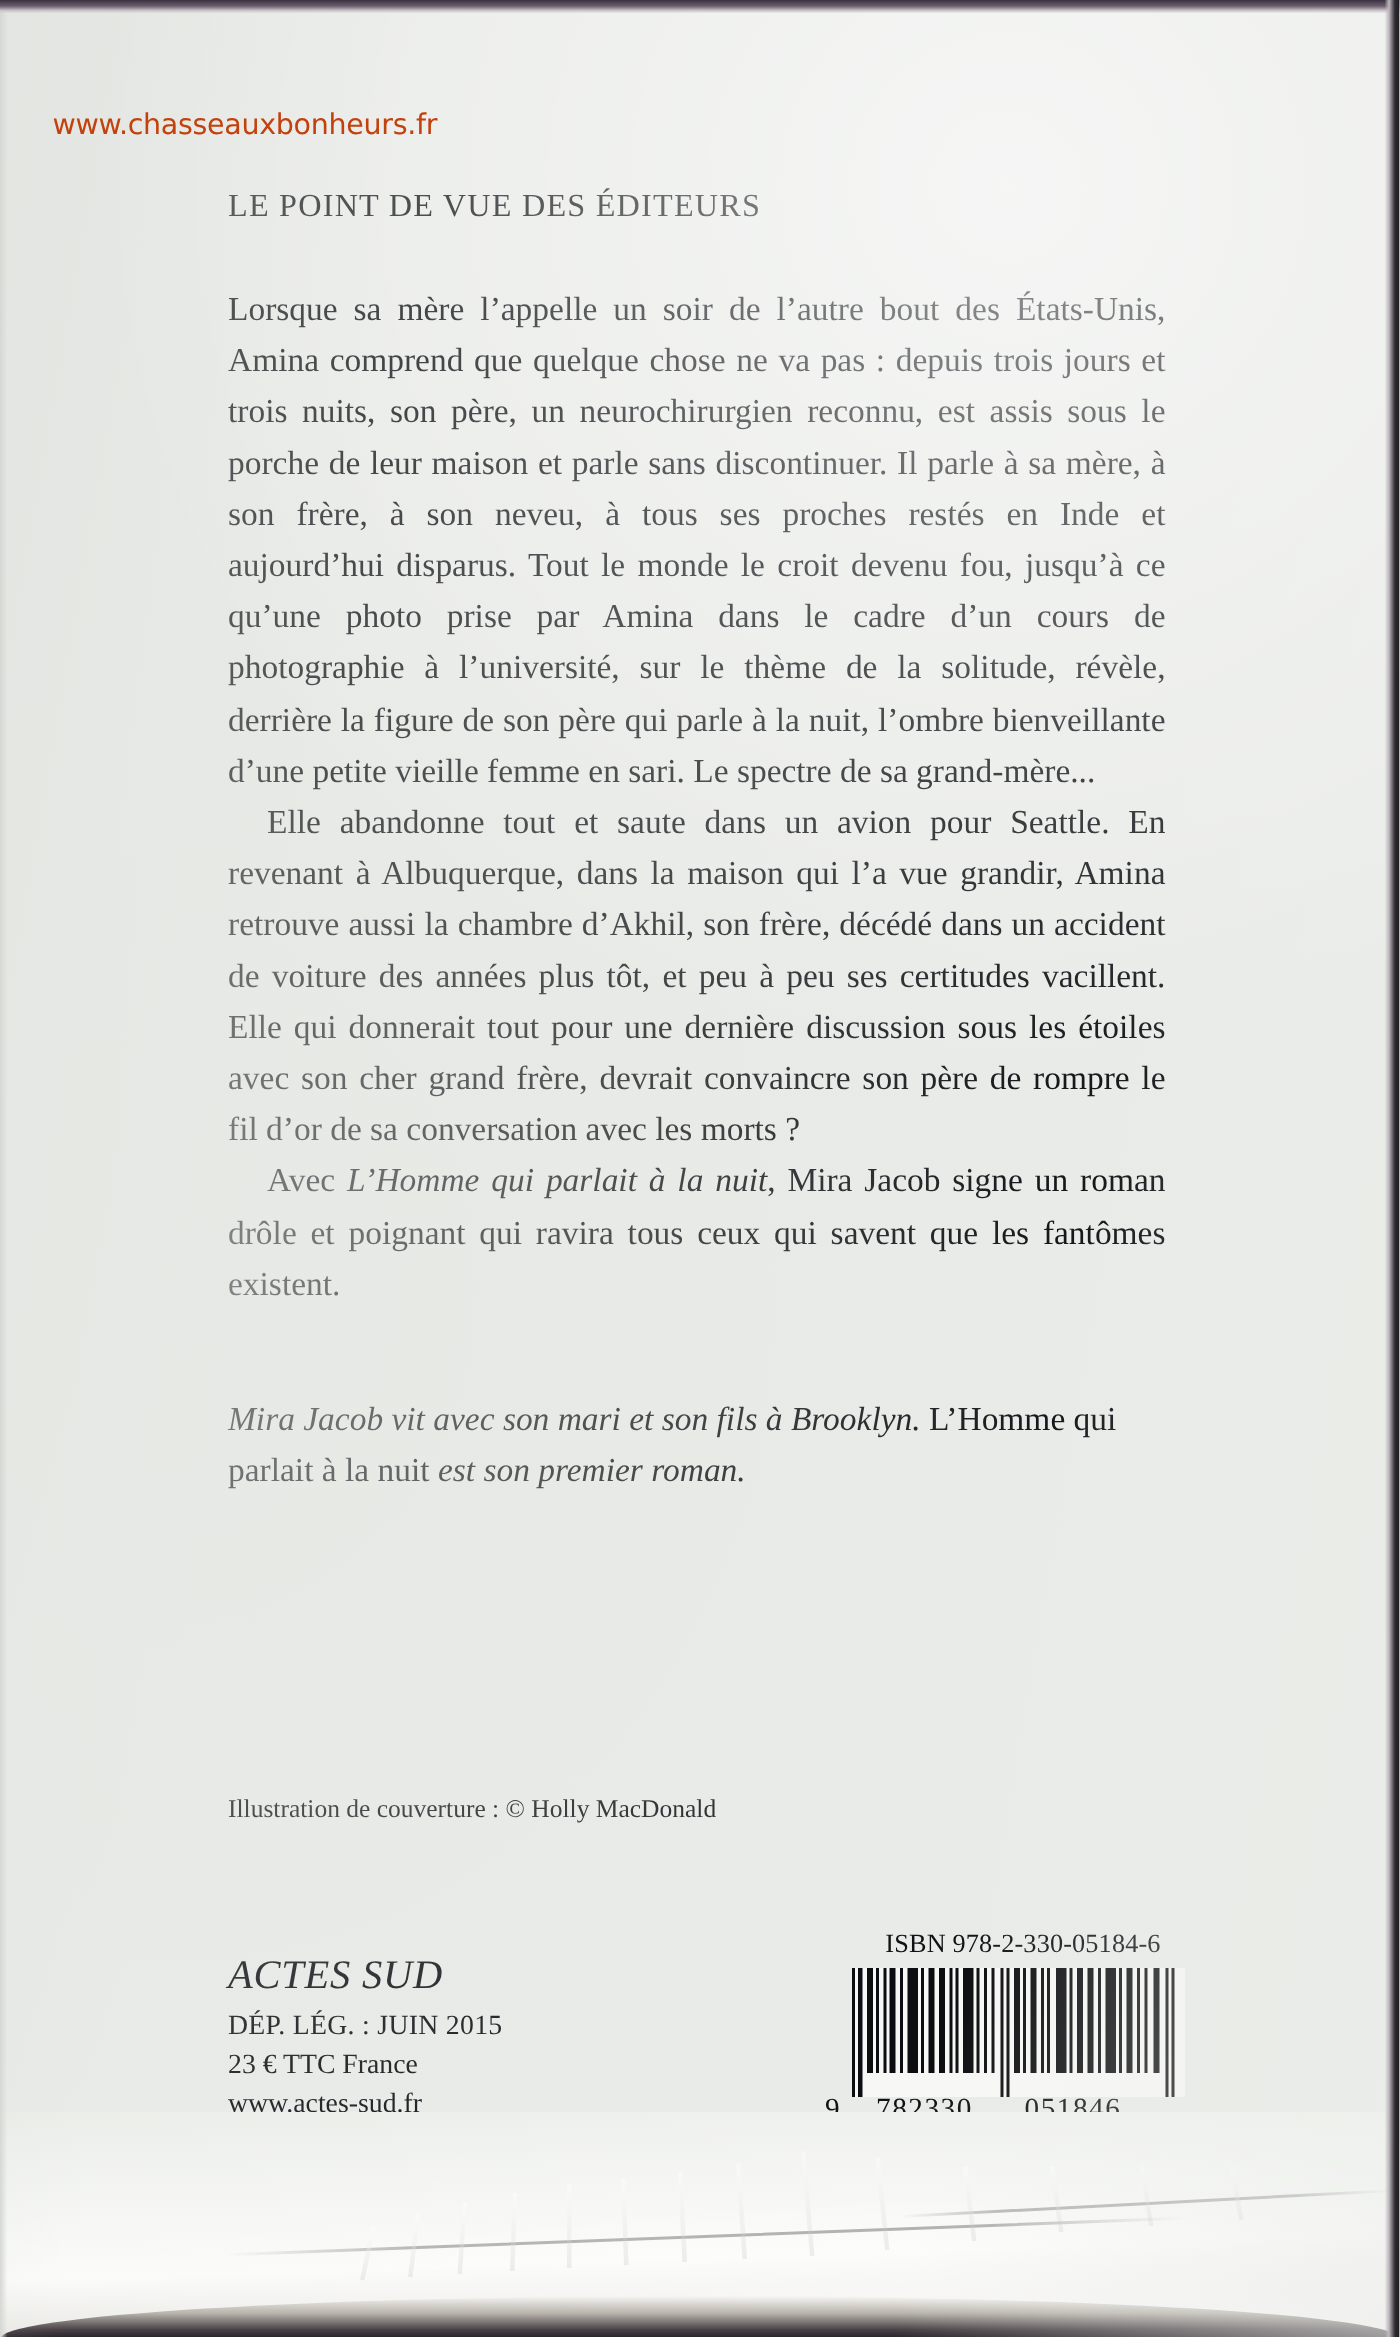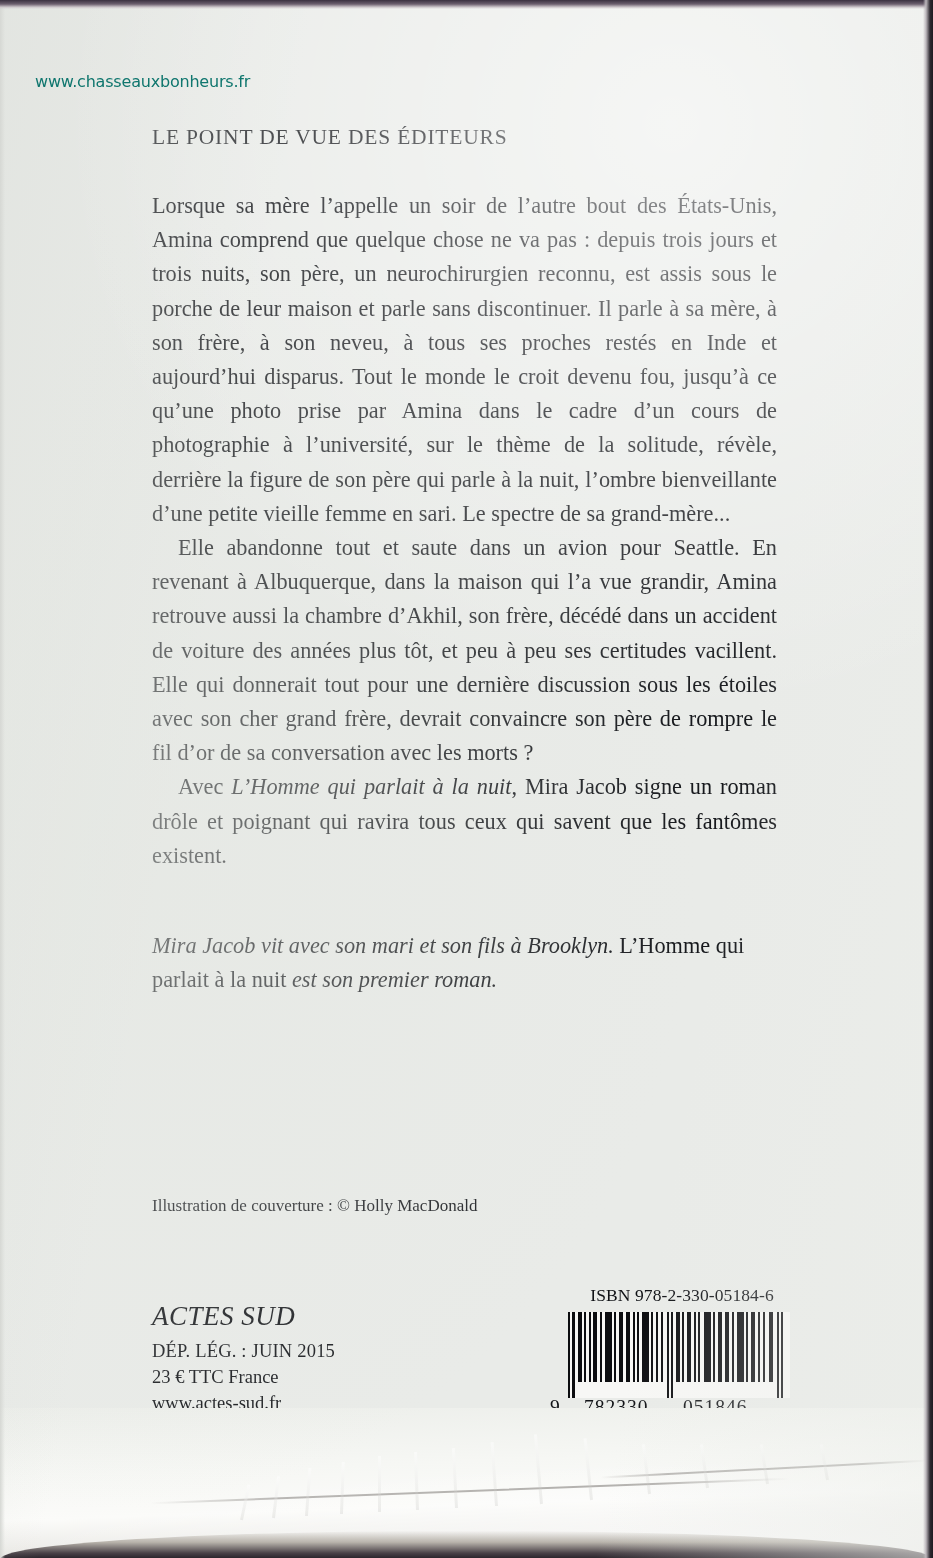--- a/index.html
+++ b/index.html
@@ -89,23 +89,23 @@
     background: linear-gradient(90deg, rgba(120,116,112,0) 0%, rgba(120,116,112,0.5) 20%, rgba(120,116,112,0.55) 80%, rgba(120,116,112,0) 100%);
     border-radius: 2px;
   }
 
   
   #watermark {
     position: absolute;
     left: 35px;
     top: 72px;
     font-family: "DejaVu Sans", sans-serif;
-    font-size: 16px;
+    font-size: 19px;
     letter-spacing: -0.2px;
-    color: #0f766e;
+    color: #c2410c;
     z-index: 8;
     white-space: nowrap;
   }
 
   
   #content {
     position: absolute;
     left: 152px;
     top: 0;
     width: 625px;

